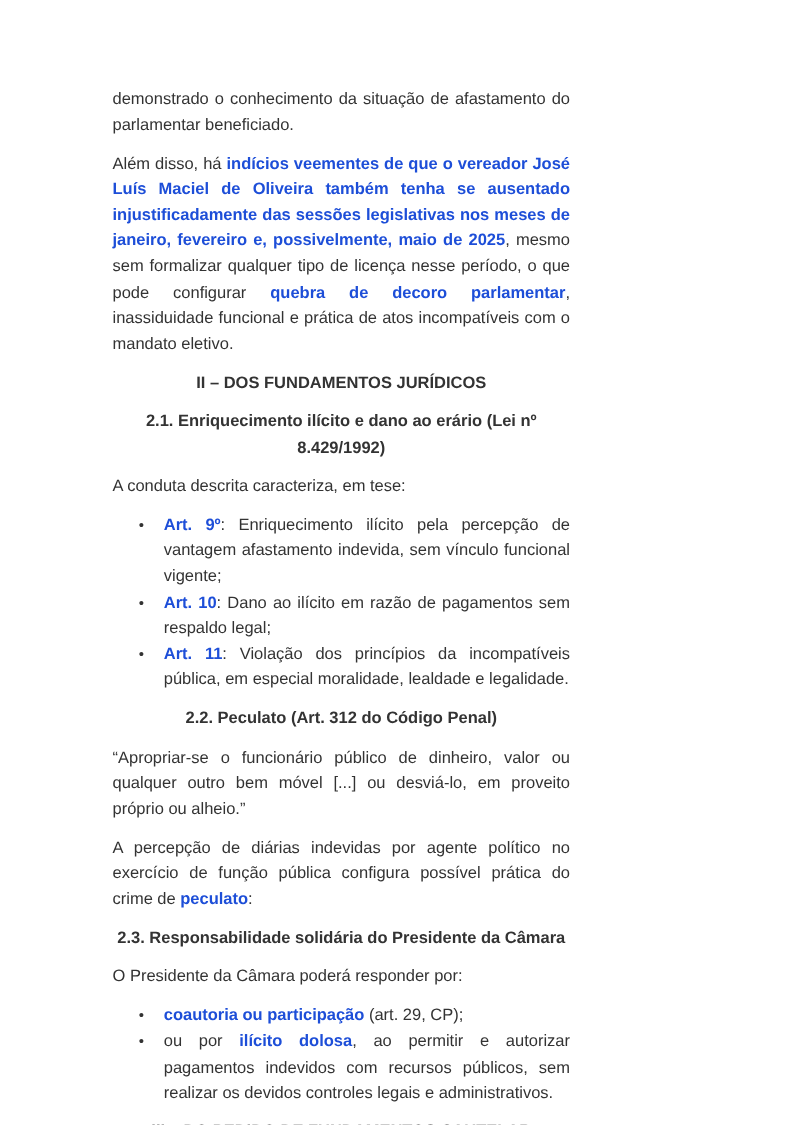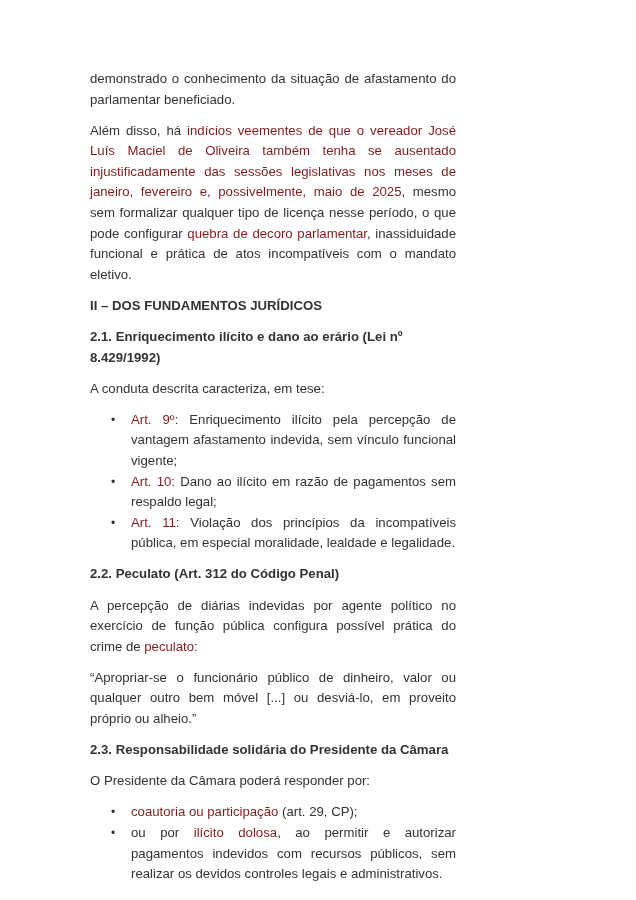--- a/index.html
+++ b/index.html
@@ -17,40 +17,40 @@
     overflow: hidden;
   }
   .para {
     margin: 0 0 10.5px 0;
     text-align: justify;
   }
   .heading {
     margin: 0 0 10.5px 0;
     font-size: 13.2px;
     font-weight: bold;
-    text-align: left;
+    text-align: center;
   }
   ul.blist {
     list-style: none;
     margin: 0 0 10.5px 0;
     padding: 0;
   }
   ul.blist li {
     position: relative;
     padding-left: 41px;
     text-align: justify;
     margin: 0;
   }
   .bullet {
     position: absolute;
     left: 21px;
     top: 0;
     font-size: 12px;
   }
-  b { font-weight: normal; color: #7f1d1d; }
+  b { font-weight: bold; color: #1d4ed8; }
 </style>
 </head>
 <body>
 
 <div class="page">
 
   <p class="para">demonstrado o conhecimento da situação de afastamento do parlamentar beneficiado.</p>
 
   <p class="para"><span>Além disso, há </span><b>indícios veementes de que o vereador José Luís Maciel de Oliveira também tenha se ausentado injustificadamente das sessões legislativas nos meses de janeiro, fevereiro e, possivelmente, maio de 2025</b><span>, mesmo sem formalizar qualquer tipo de licença nesse período, o que pode configurar </span><b>quebra de decoro parlamentar</b><span>, inassiduidade funcional e prática de atos incompatíveis com o mandato eletivo.</span></p>
 
@@ -61,23 +61,23 @@
   <p class="para">A conduta descrita caracteriza, em tese:</p>
 
   <ul class="blist">
     <li><span class="bullet">•</span><b>Art. 9º</b><span>: Enriquecimento ilícito pela percepção de vantagem afastamento indevida, sem vínculo funcional vigente;</span></li>
     <li><span class="bullet">•</span><b>Art. 10</b><span>: Dano ao ilícito em razão de pagamentos sem respaldo legal;</span></li>
     <li><span class="bullet">•</span><b>Art. 11</b><span>: Violação dos princípios da incompatíveis pública, em especial moralidade, lealdade e legalidade.</span></li>
   </ul>
 
   <p class="heading">2.2. Peculato (Art. 312 do Código Penal)</p>
 
+  <p class="para">“Apropriar-se o funcionário público de dinheiro, valor ou qualquer outro bem móvel [...] ou desviá-lo, em proveito próprio ou alheio.”</p>
+
   <p class="para"><span>A percepção de diárias indevidas por agente político no exercício de função pública configura possível prática do crime de </span><b>peculato</b><span>:</span></p>
-
-  <p class="para">“Apropriar-se o funcionário público de dinheiro, valor ou qualquer outro bem móvel [...] ou desviá-lo, em proveito próprio ou alheio.”</p>
 
   <p class="heading">2.3. Responsabilidade solidária do Presidente da Câmara</p>
 
   <p class="para">O Presidente da Câmara poderá responder por:</p>
 
   <ul class="blist">
     <li><span class="bullet">•</span><b>coautoria ou participação</b><span> (art. 29, CP);</span></li>
     <li><span class="bullet">•</span><span>ou por </span><b>ilícito dolosa</b><span>, ao permitir e autorizar pagamentos indevidos com recursos públicos, sem realizar os devidos controles legais e administrativos.</span></li>
   </ul>
 

